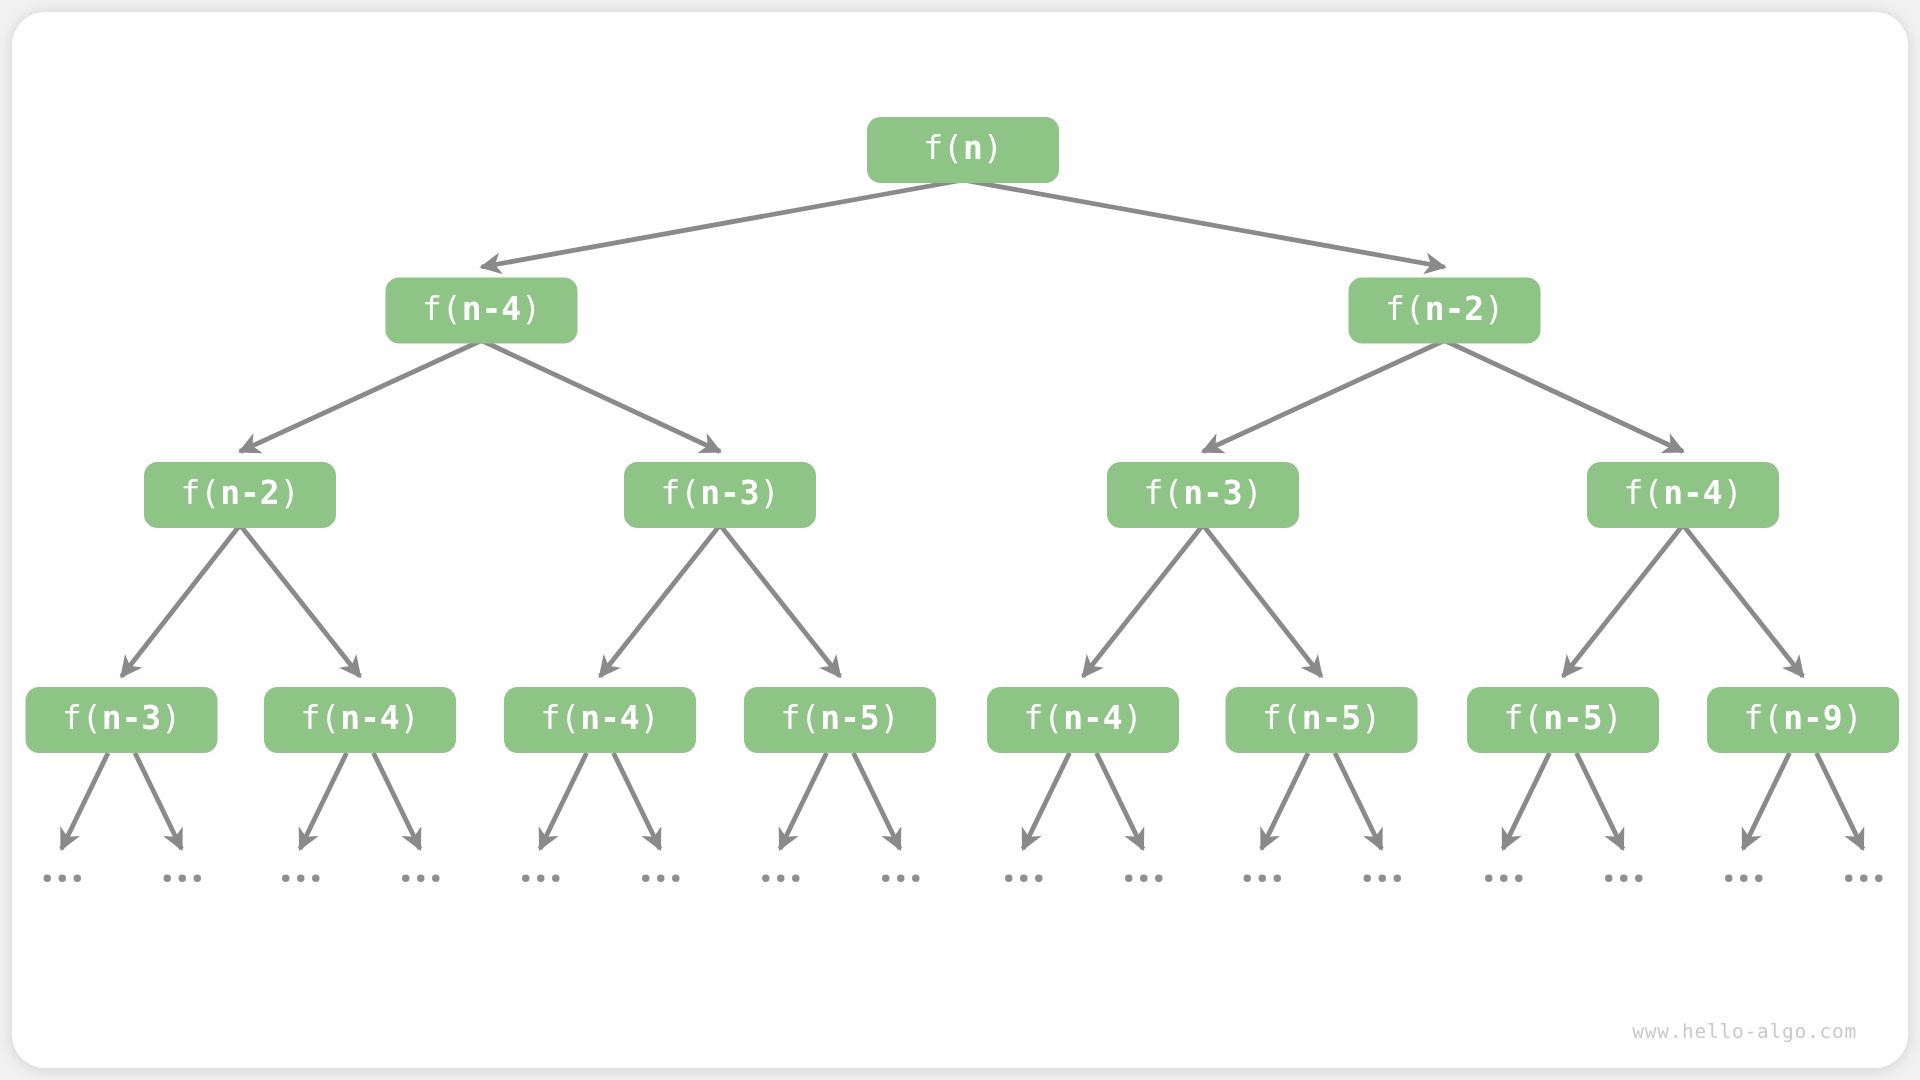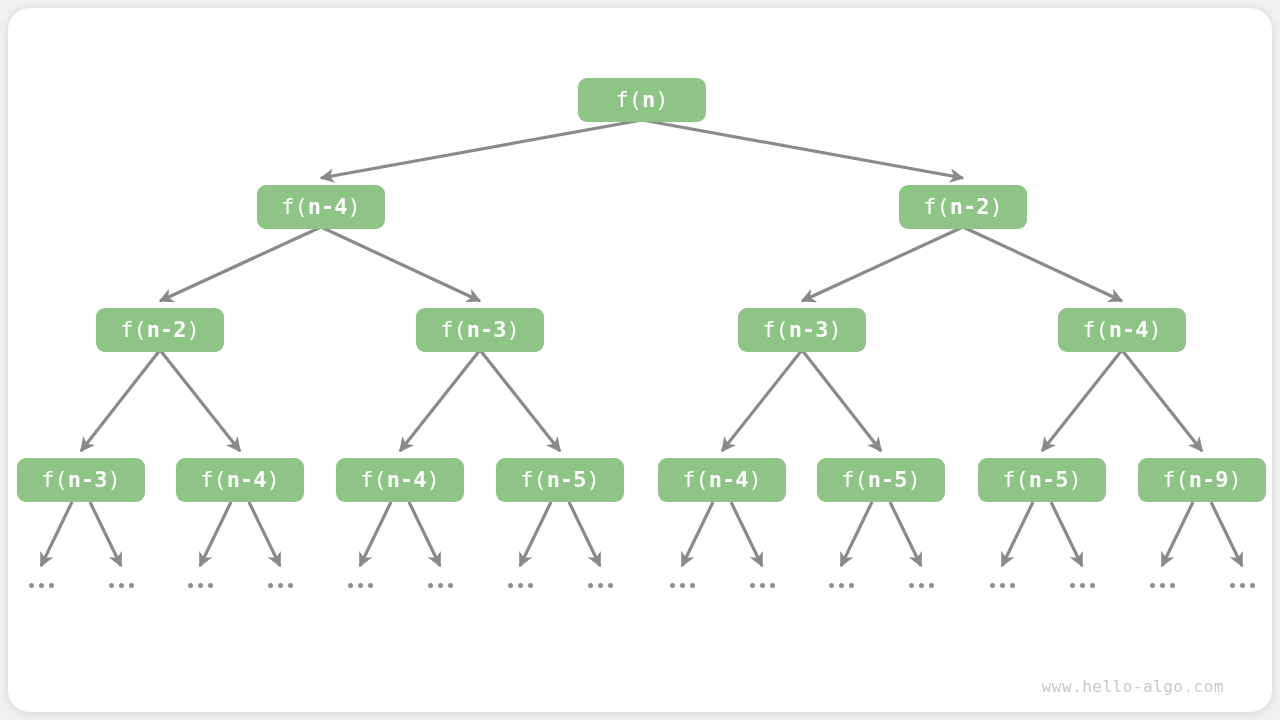--- a/index.html
+++ b/index.html
@@ -51,22 +51,22 @@
     display: flex; gap: 5px;
     align-items: center;
   }
   .dots .dot {
     width: 5px; height: 5px;
     border-radius: 50%;
     background: var(--dot);
   }
   .watermark {
     position: absolute;
-    right: 56px; bottom: 24px;
-    font-size: 16px;
+    right: 42px; bottom: 24px;
+    font-size: 13px;
     color: var(--watermark);
     letter-spacing: 0.5px;
   }
 </style>
 </head>
 <body>
 
 <div class="card"></div>
 
 <div class="stage">

